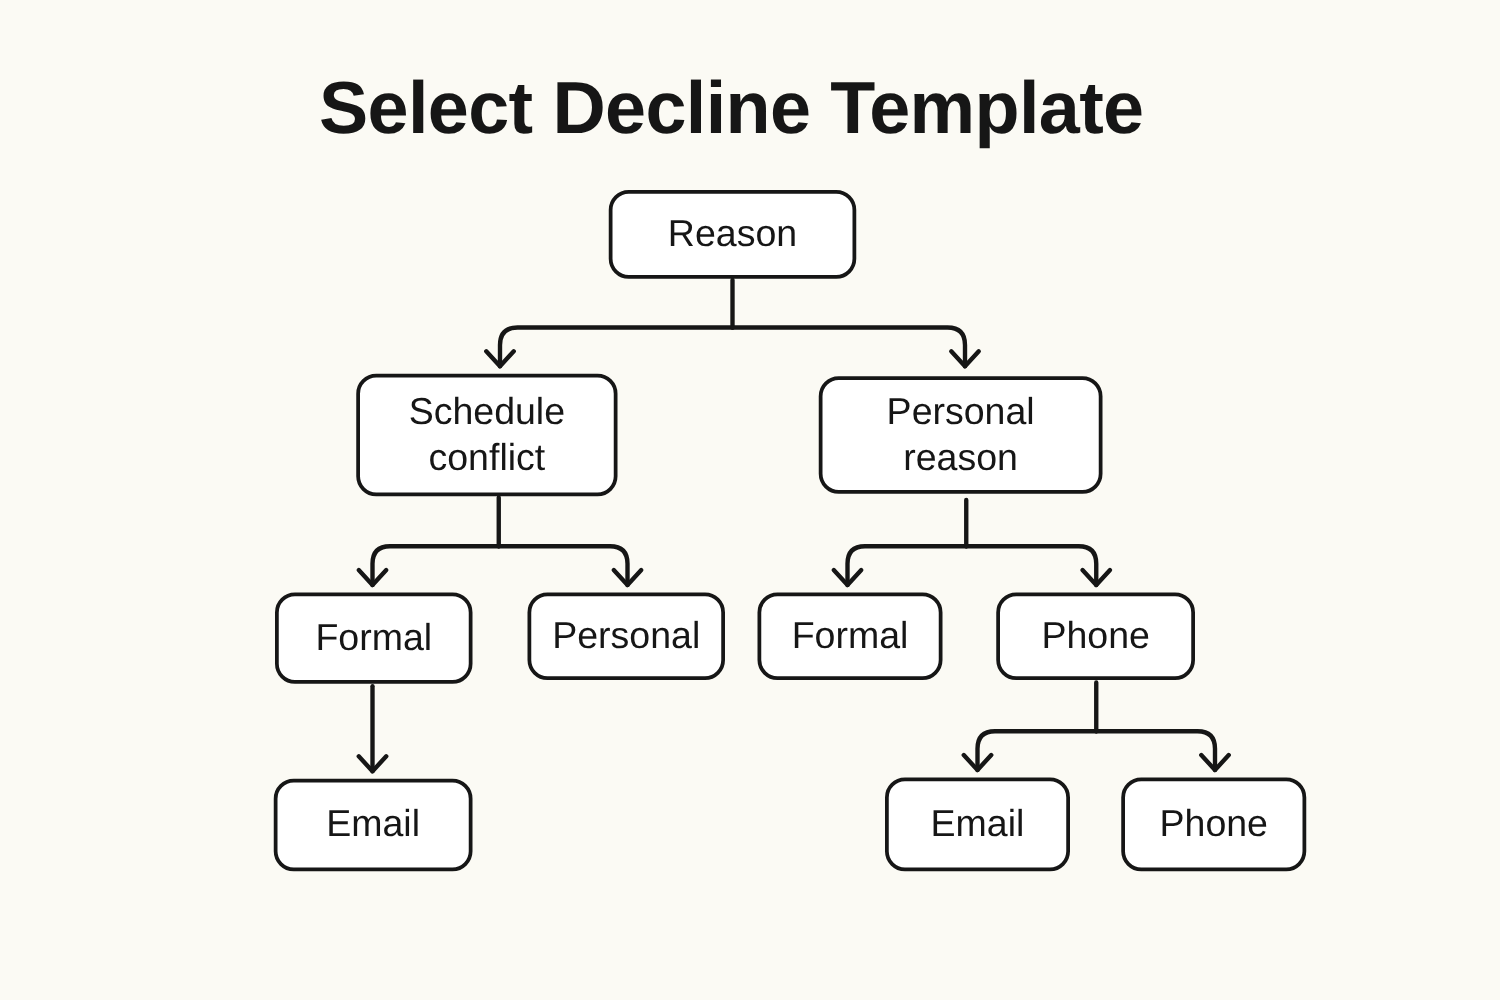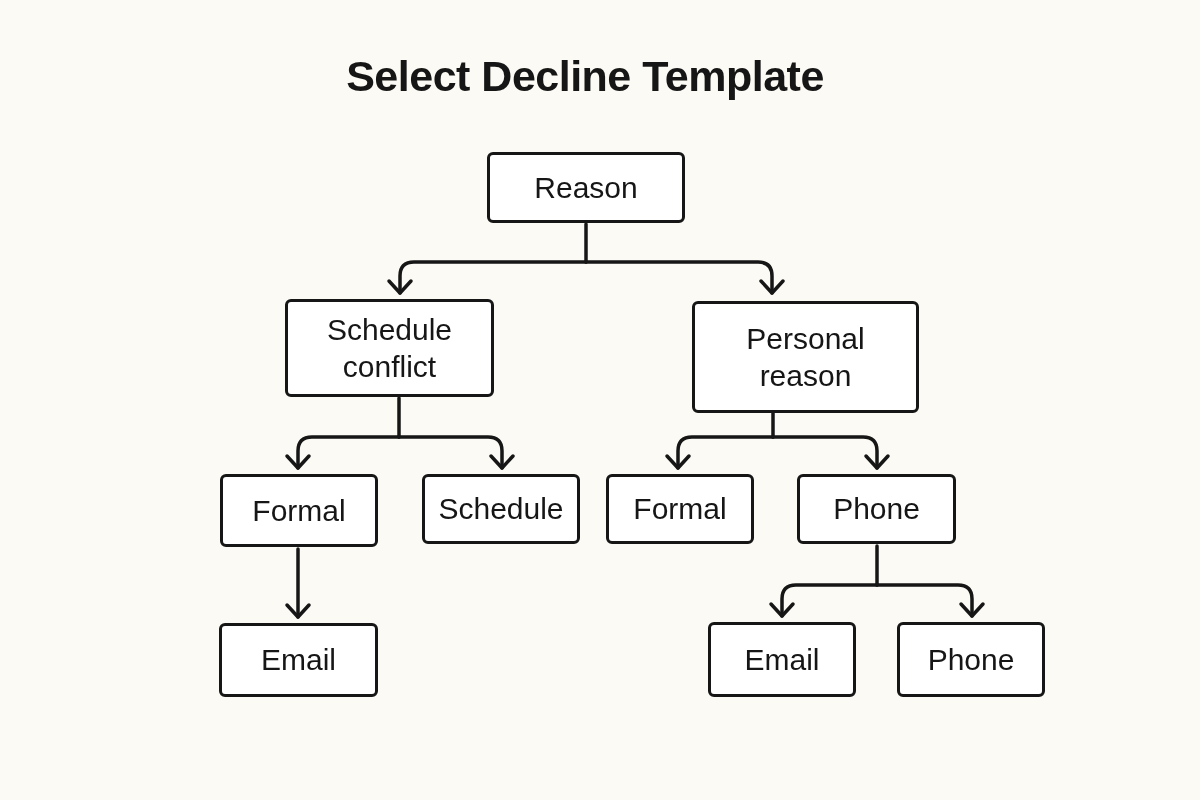--- a/index.html
+++ b/index.html
@@ -14,52 +14,52 @@
     background:var(--bg);
     font-family:"Liberation Sans","DejaVu Sans",sans-serif;
     color:var(--text);
   }
   .stage{position:relative;width:1200px;height:800px;}
   .title{
     position:absolute;
     left:585px;top:52px;
     transform:translateX(-50%);
     white-space:nowrap;
-    font-size:43px;
+    font-size:59px;
     font-weight:700;
     letter-spacing:-0.5px;
     color:var(--text);
   }
   svg.edges{position:absolute;left:0;top:0;width:1200px;height:800px;}
   .edge{
     fill:none;
     stroke:var(--stroke);
     stroke-width:3.5;
     stroke-linecap:round;
     stroke-linejoin:round;
   }
   .node{
     position:absolute;
     display:flex;
     align-items:center;
     justify-content:center;
     text-align:center;
     background:var(--fill);
     border:3px solid var(--stroke);
-    border-radius:6px;
+    border-radius:16px;
     font-size:30px;
     font-weight:500;
     line-height:1.25;
     color:var(--text);
   }
   .node .lbl{display:block;}
   .node.wrap .lbl{max-width:172px;}
   .n-reason   {left:487px;top:152px;width:198px;height:71px;}
   .n-schedule {left:285px;top:299px;width:209px;height:98px;}
-  .n-personal {left:692px;top:301px;width:227px;height:112px;}
+  .n-personal {left:655px;top:301px;width:227px;height:94px;}
   .n-formal-l {left:220px;top:474px;width:158px;height:73px;}
   .n-friendly {left:422px;top:474px;width:158px;height:70px;}
   .n-formal-r {left:606px;top:474px;width:148px;height:70px;}
   .n-phone-m  {left:797px;top:474px;width:159px;height:70px;}
   .n-email-l  {left:219px;top:623px;width:159px;height:74px;}
   .n-email-r  {left:708px;top:622px;width:148px;height:75px;}
   .n-phone-r  {left:897px;top:622px;width:148px;height:75px;}
 </style>
 </head>
 <body>
@@ -109,21 +109,21 @@
   <div class="node n-schedule wrap">
     <span class="lbl">Schedule conflict</span>
   </div>
   <div class="node n-personal wrap">
     <span class="lbl">Personal reason</span>
   </div>
   <div class="node n-formal-l">
     <span class="lbl">Formal</span>
   </div>
   <div class="node n-friendly">
-    <span class="lbl">Schedule</span>
+    <span class="lbl">Personal</span>
   </div>
   <div class="node n-formal-r">
     <span class="lbl">Formal</span>
   </div>
   <div class="node n-phone-m">
     <span class="lbl">Phone</span>
   </div>
   <div class="node n-email-l">
     <span class="lbl">Email</span>
   </div>

